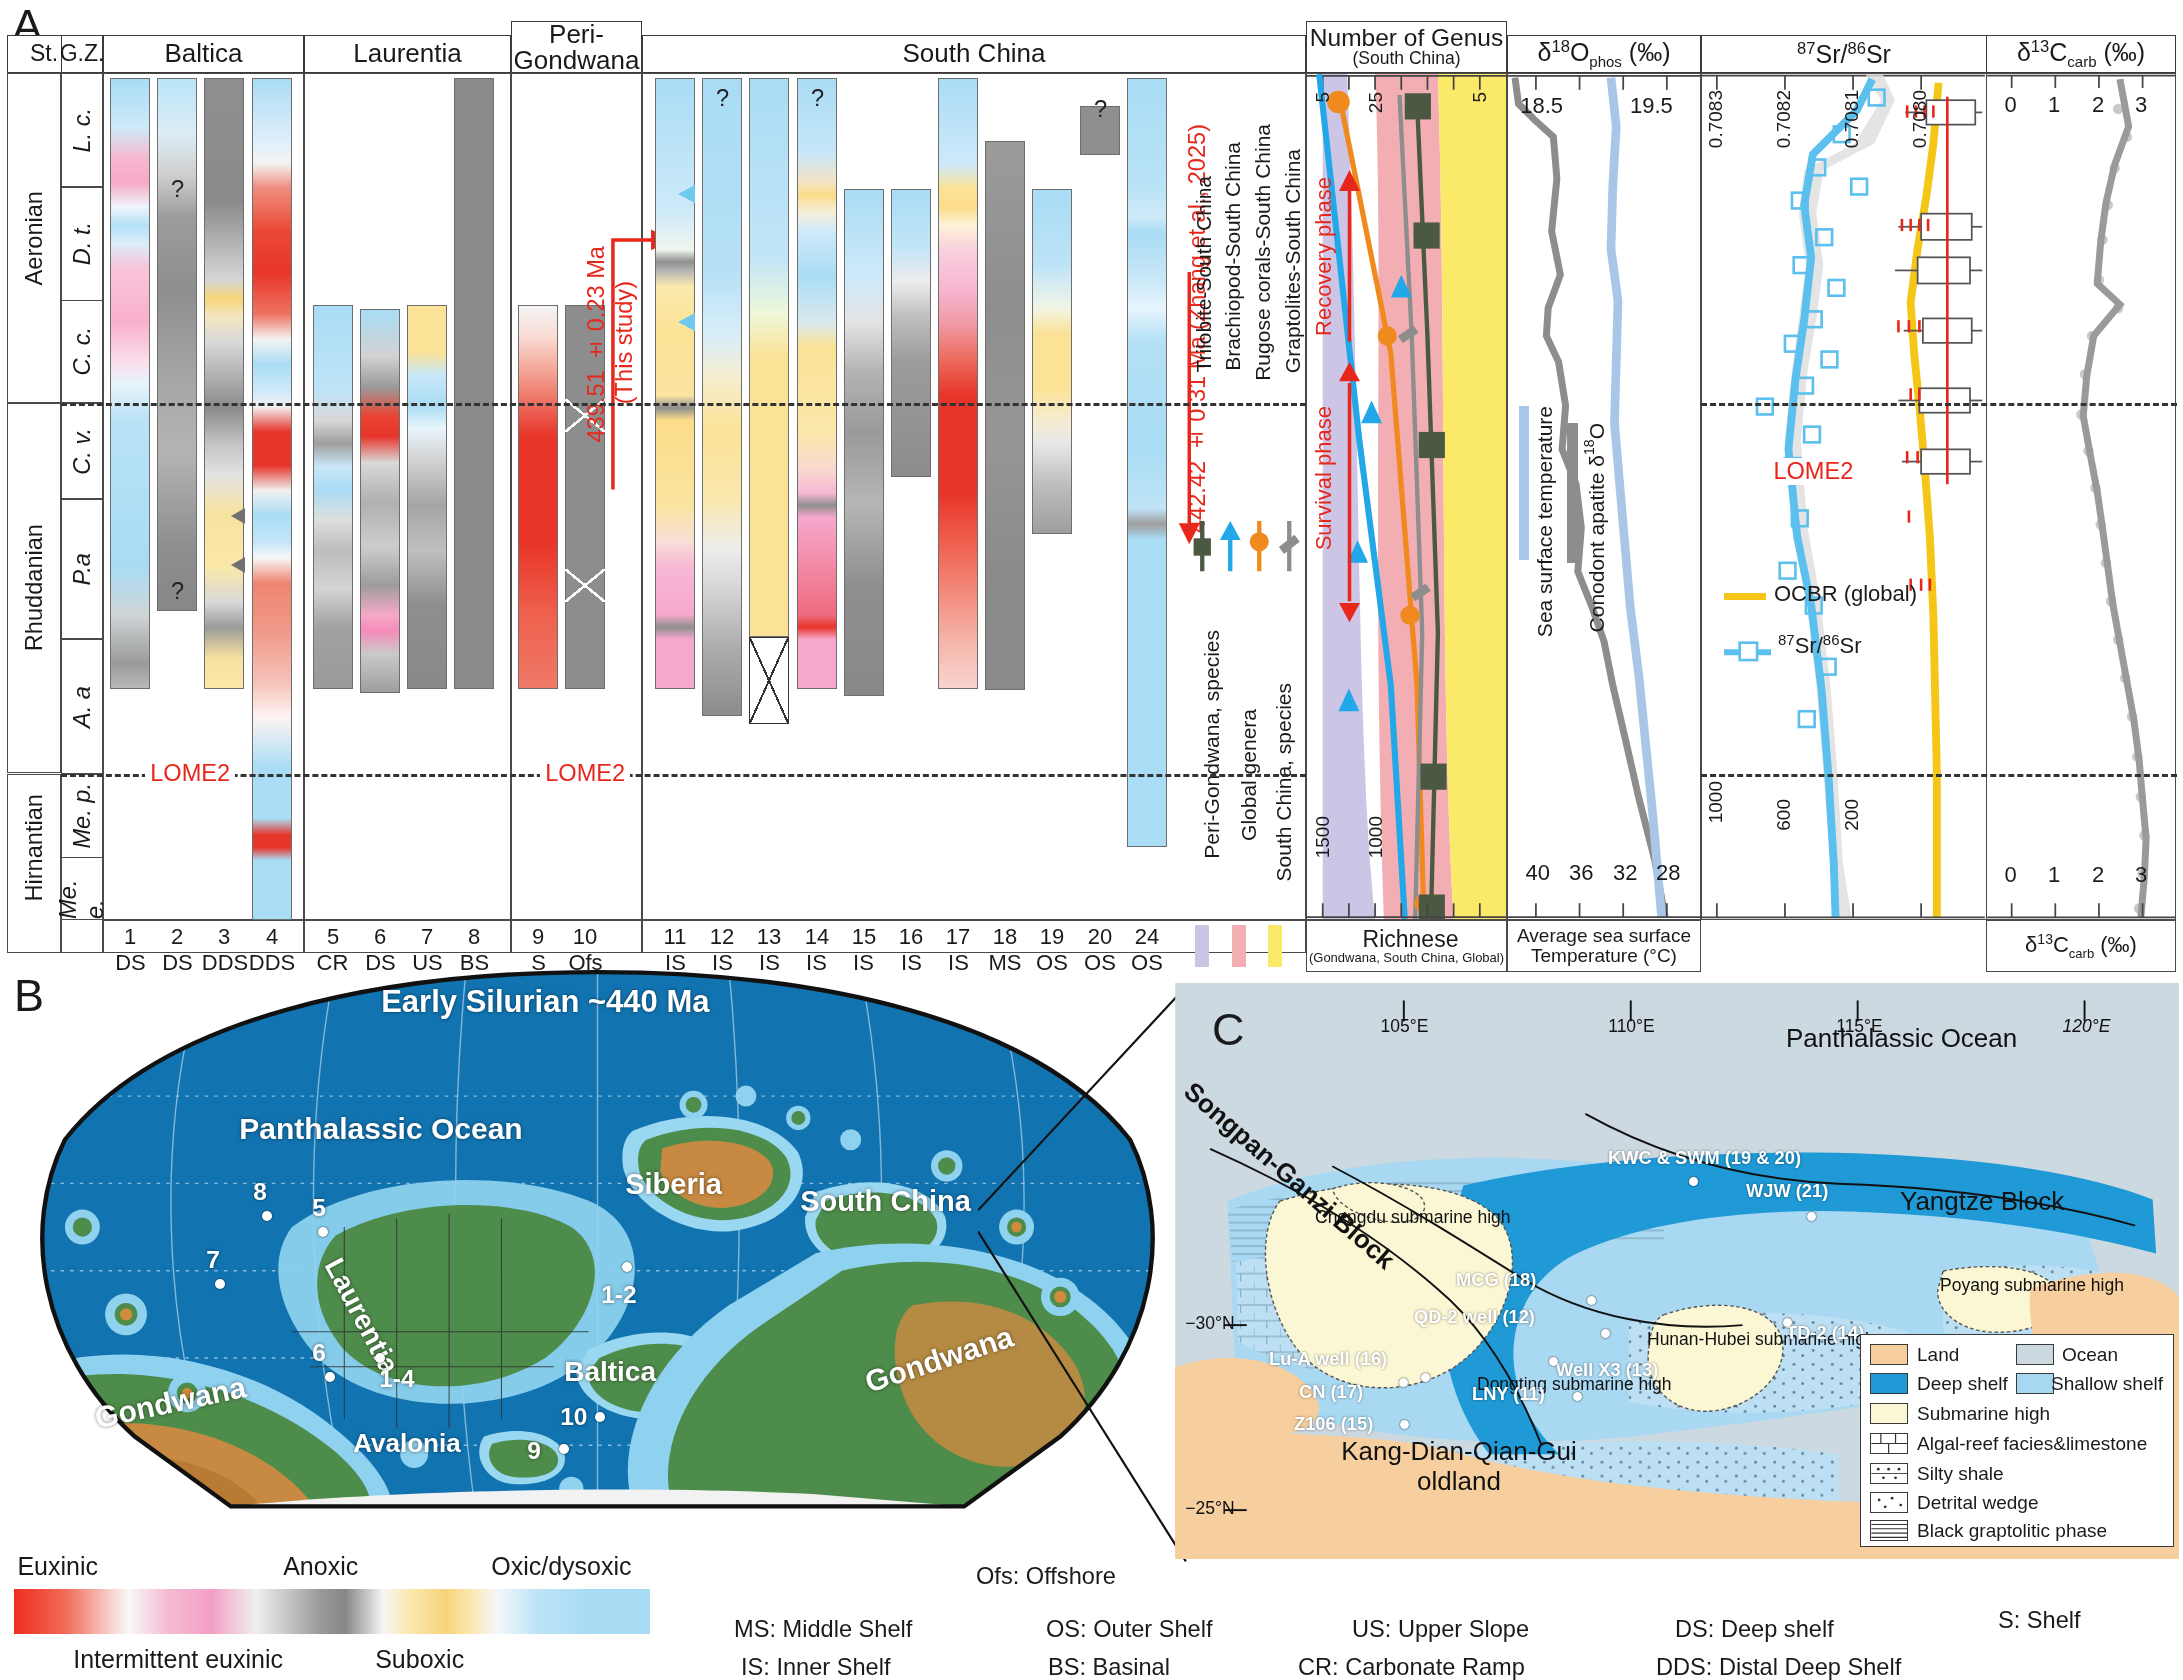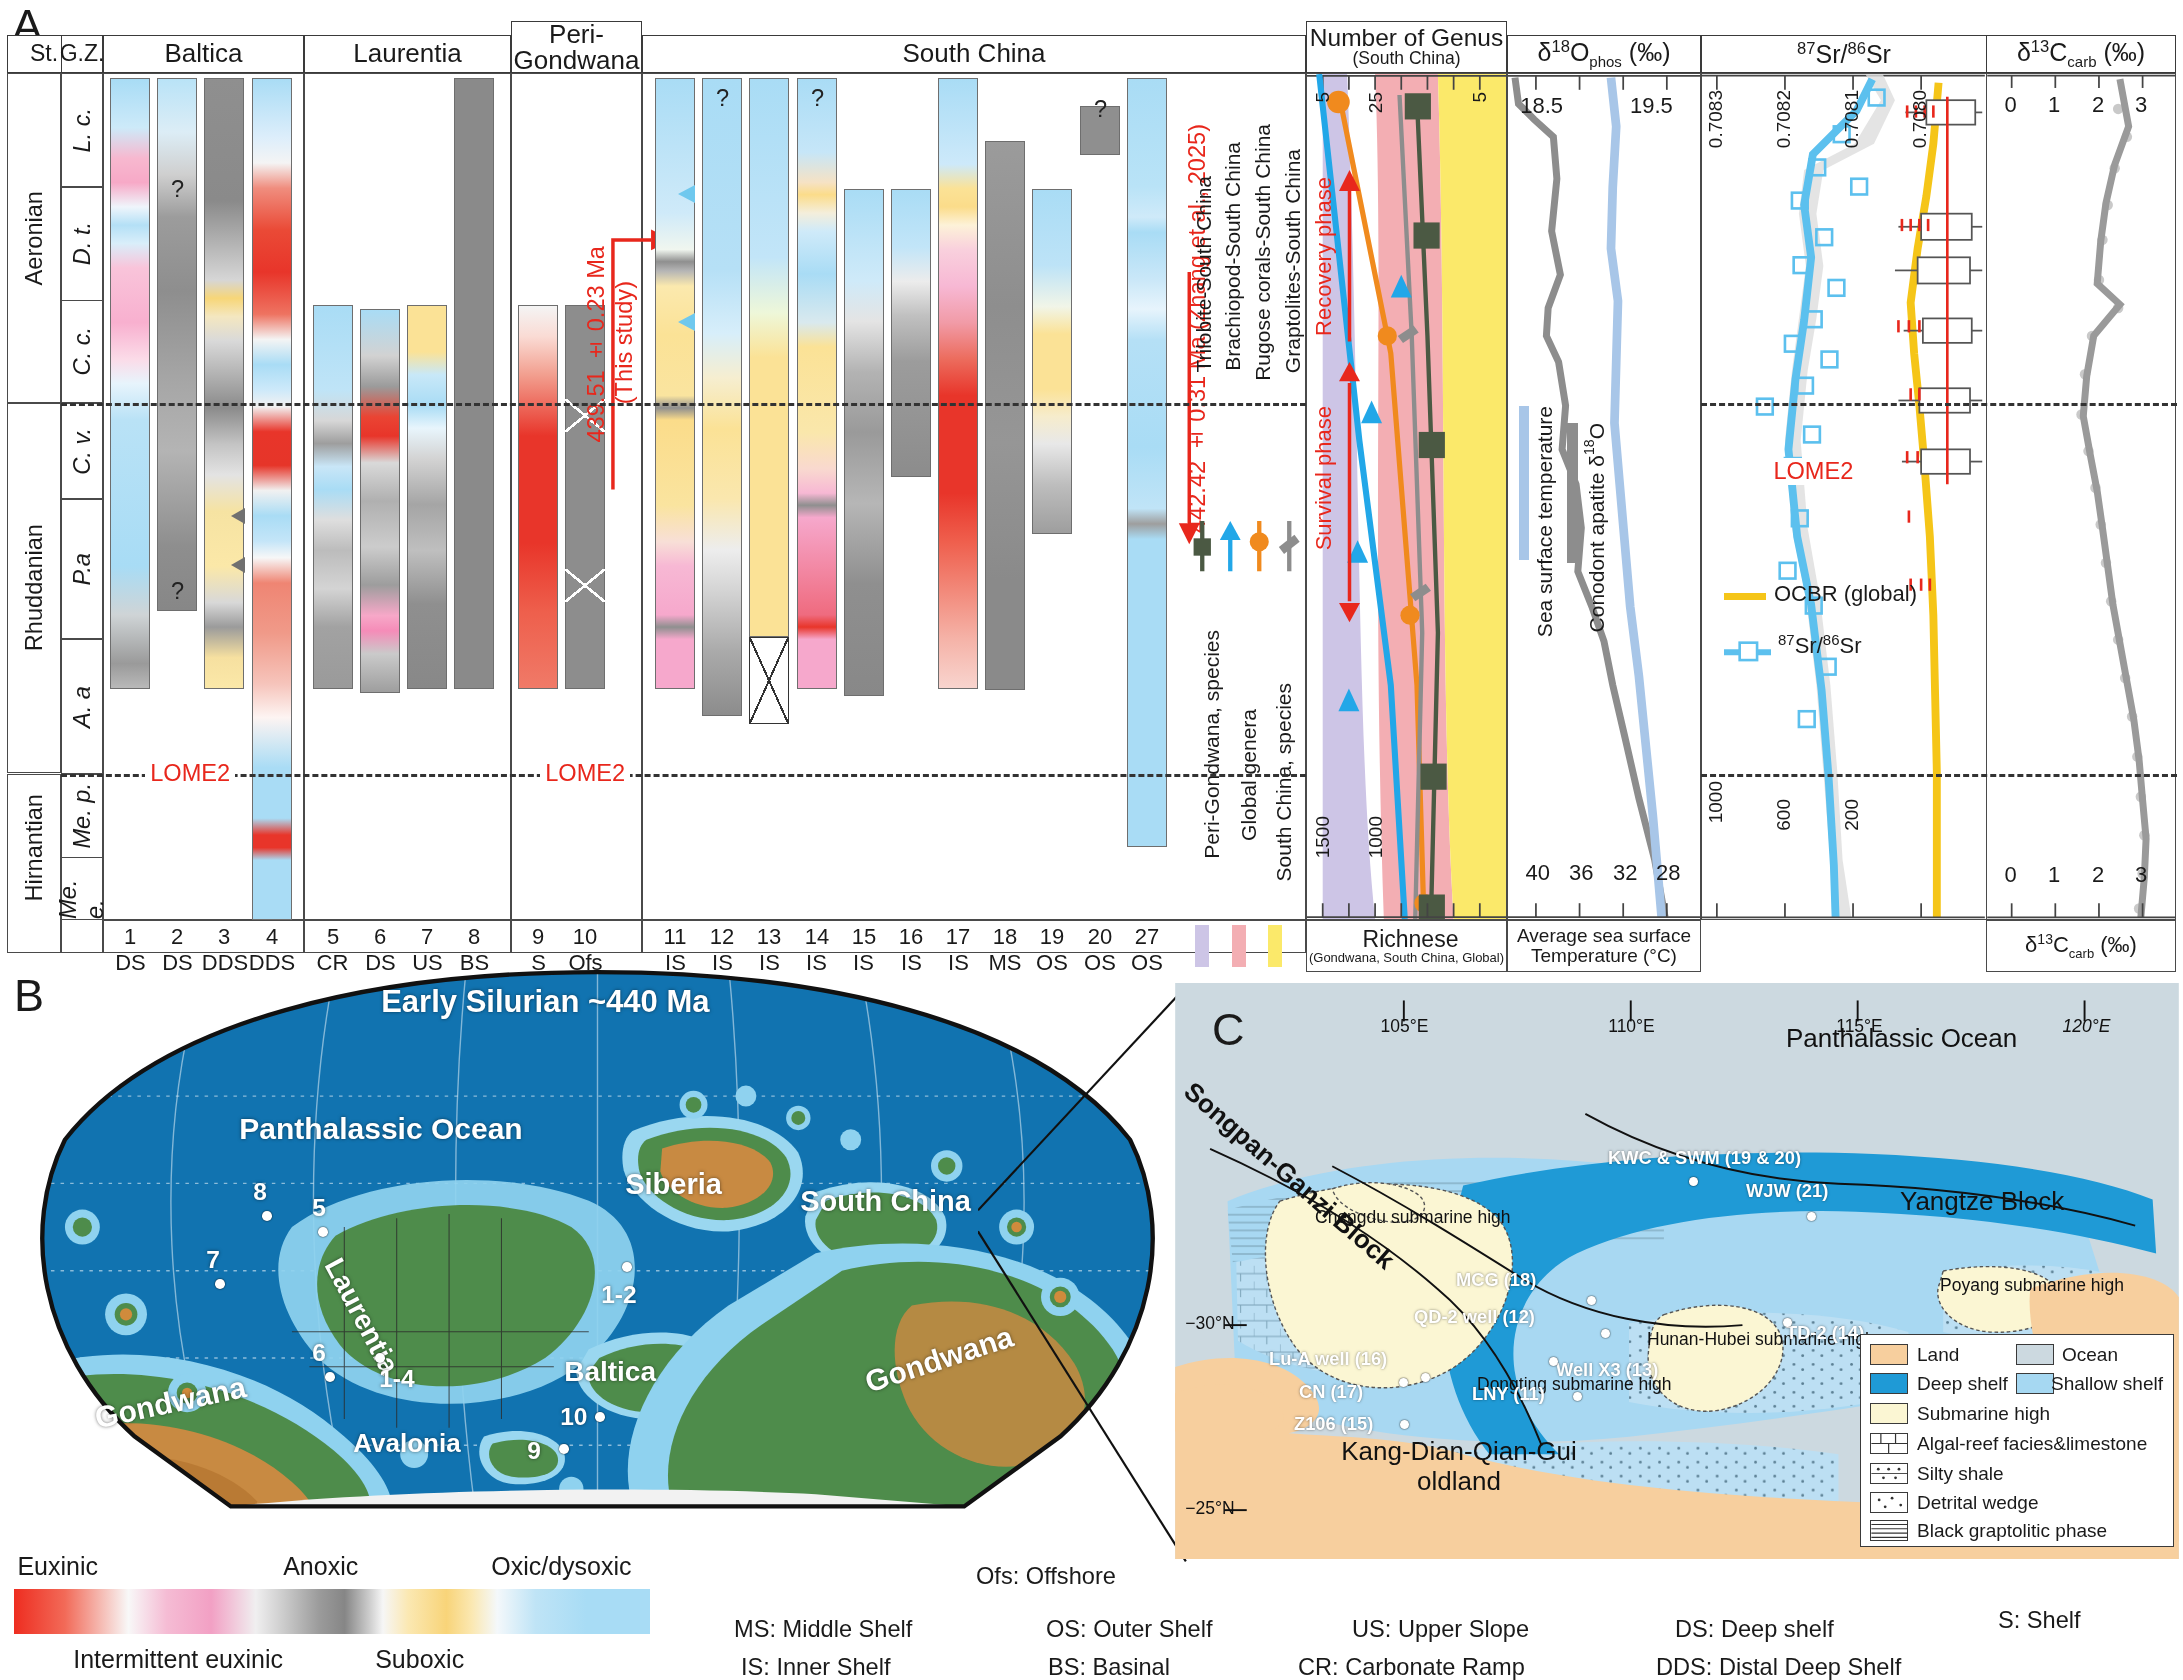--- a/index.html
+++ b/index.html
@@ -567,21 +567,21 @@
   <div class="numlbl" style="left:884px;top:905px;width:40px;">16</div>
   <div class="faclbl" style="left:879px;top:931px;width:51px;">IS</div>
   <div class="numlbl" style="left:931px;top:905px;width:40px;">17</div>
   <div class="faclbl" style="left:926px;top:931px;width:51px;">IS</div>
   <div class="numlbl" style="left:978px;top:905px;width:40px;">18</div>
   <div class="faclbl" style="left:971px;top:931px;width:54px;">MS</div>
   <div class="numlbl" style="left:1025px;top:905px;width:40px;">19</div>
   <div class="faclbl" style="left:1018px;top:931px;width:54px;">OS</div>
   <div class="numlbl" style="left:1073px;top:905px;width:40px;">20</div>
   <div class="faclbl" style="left:1066px;top:931px;width:54px;">OS</div>
-  <div class="numlbl" style="left:1120px;top:905px;width:40px;">27</div>
+  <div class="numlbl" style="left:1120px;top:905px;width:40px;">24</div>
   <div class="faclbl" style="left:1113px;top:931px;width:54px;">OS</div>
 </div>
 
 <div class="abs" id="panelB">
   <div class="abs" style="left:8.7px;top:5.2px;font-size:45px;">B</div>
 
   <svg class="abs" style="left:24.5px;top:0px;width:1135px;height:559px;" viewBox="0 0 1300 640" width="1135" height="559">
     <defs>
       <clipPath id="globeClip">
         <path d="M650 8 C 400 8, 150 60, 40 200 C -10 300, 10 440, 120 540 L 230 620 L 1070 620 L 1180 540 C 1290 440, 1310 300, 1260 200 C 1150 60, 900 8, 650 8 Z"></path>

